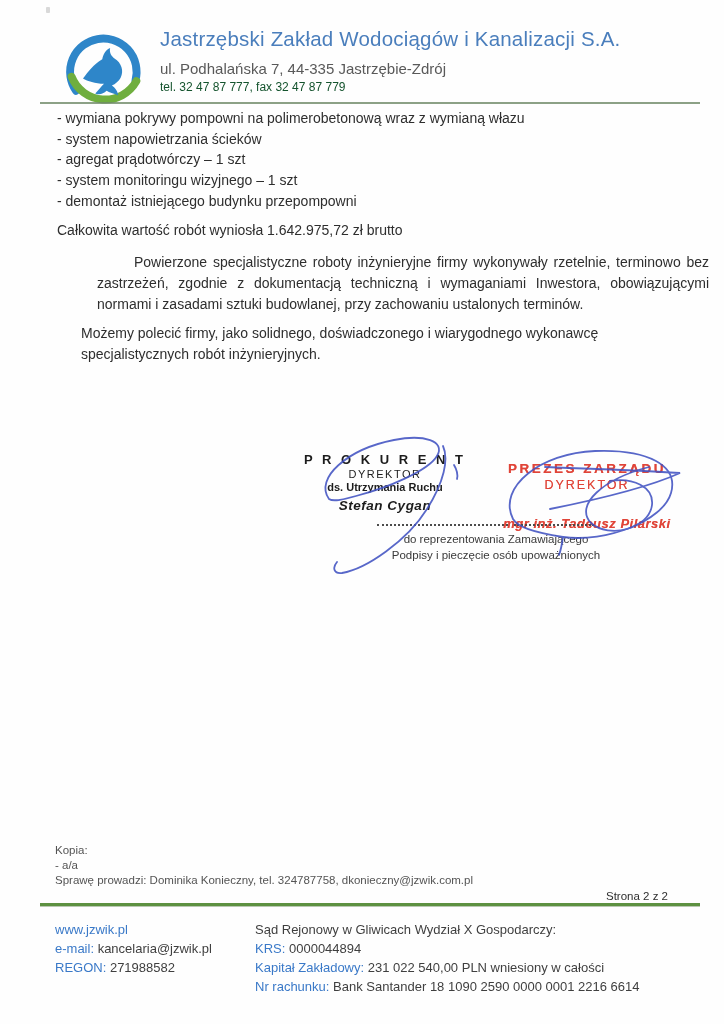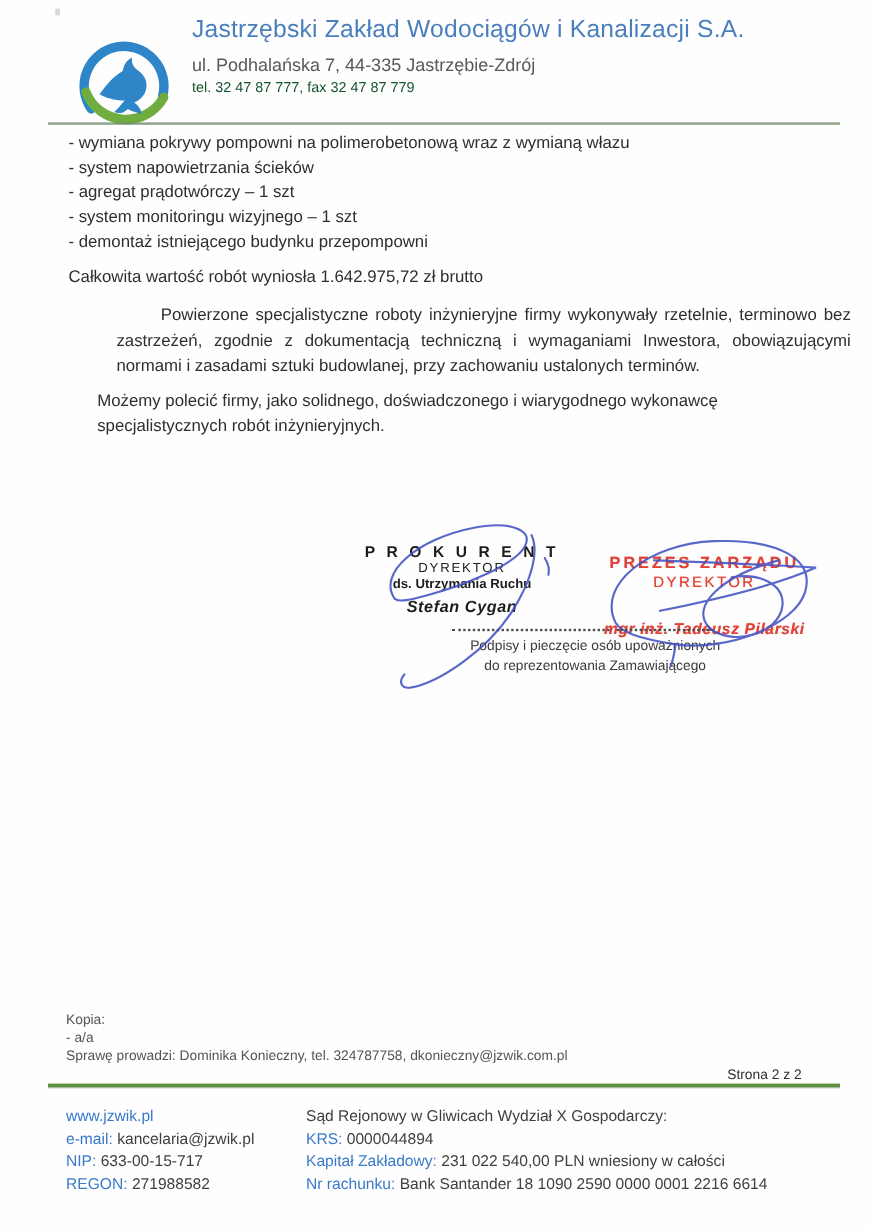--- a/index.html
+++ b/index.html
@@ -3,21 +3,21 @@
 <meta charset="utf-8">
 <style>
   * { margin:0; padding:0; box-sizing:border-box; }
   html,body { background:#ffffff; }
   .page {
     position:relative; width:724px; height:1024px; background:#fefefe;
     font-family:"Liberation Sans","DejaVu Sans",sans-serif; color:#2f2f2f; overflow:hidden;
   }
   
   .logo { position:absolute; left:62px; top:26px; width:84px; height:84px; }
-  .hdr-text { position:absolute; left:160px; top:13px; }
+  .hdr-text { position:absolute; left:160px; top:27px; }
   .company { font-size:20.5px; color:#4a7ebc; letter-spacing:0.2px; }
   .addr { font-size:15px; color:#595959; margin-top:9px; }
   .contact { font-size:12px; color:#14532d; margin-top:3px; }
   .hdr-rule { position:absolute; left:40px; top:102px; width:660px; height:2px; background:#6f8a68; opacity:.8; }
   .speck { position:absolute; left:46px; top:7px; width:4px; height:6px; background:#b9b9b9; opacity:.55; border-radius:1px; }
   
   .list { position:absolute; left:57px; top:108px; width:612px; font-size:14px; line-height:20.7px; color:#2e2e2e; }
   .total { position:absolute; left:57px; top:222px; width:612px; font-size:14px; color:#2e2e2e; }
   .para1 { position:absolute; left:57px; top:252px; width:612px; font-size:14px; line-height:21px;
            text-align:justify; text-indent:37px; color:#2e2e2e;margin-left:40px; }
@@ -88,22 +88,22 @@
     <div class="t4">Stefan Cygan</div>
   </div>
   <div class="stamp-right">
     <div class="t1">PREZES ZARZĄDU</div>
     <div class="t2">DYREKTOR</div>
     <div class="t3">mgr inż. Tadeusz Pilarski</div>
   </div>
   <div class="dots l"></div>
   <div class="dots r"></div>
   <div class="sig-caption">
+    <div>do reprezentowania Zamawiającego</div>
     <div>Podpisy i pieczęcie osób upoważnionych</div>
-    <div>do reprezentowania Zamawiającego</div>
   </div>
 
   <svg class="pen" viewBox="300 420 424 170" aria-hidden="true">
     <g fill="none" stroke="#4253c2" stroke-width="1.8" stroke-linecap="round" opacity="0.88">
       <path d="M 329 499 C 314 478 348 449 394 440 C 424 434 446 441 437 456 C 428 471 387 488 356 496 C 342 500 333 502 329 499"></path>
       <path d="M 443 446 C 449 459 444 482 427 509 C 407 541 366 569 342 573 C 334 574 332 568 337 562"></path>
       <path d="M 454 465 C 457 470 458 475 457 479"></path>
       <path d="M 513 519 C 497 487 541 453 595 451 C 647 449 679 465 671 493 C 663 521 606 543 563 537 C 532 532 518 527 513 519"></path>
       <path d="M 649 467 C 603 479 574 505 591 523 C 609 539 649 529 652 505 C 654 487 633 477 610 481"></path>
       <path d="M 545 467 C 600 469 650 471 680 473 C 649 487 600 499 550 509"></path>
@@ -121,23 +121,20 @@
 
   <div class="footer">
     <div class="fcol left">
       <div class="fl">
         <span class="lbl">www.jzwik.pl</span><span class="val"></span>
       </div>
       <div class="fl">
         <span class="lbl">e-mail:</span><span class="val"> kancelaria@jzwik.pl</span>
       </div>
       <div class="fl">
-        <span class="lbl">NIP:</span><span class="val"> 633-00-15-717</span>
-      </div>
-      <div class="fl">
         <span class="lbl">REGON:</span><span class="val"> 271988582</span>
       </div>
     </div>
     <div class="fcol right">
       <div class="fl">
         <span class="lbl"></span><span class="val">Sąd Rejonowy w Gliwicach Wydział X Gospodarczy:</span>
       </div>
       <div class="fl">
         <span class="lbl">KRS:</span><span class="val"> 0000044894</span>
       </div>

